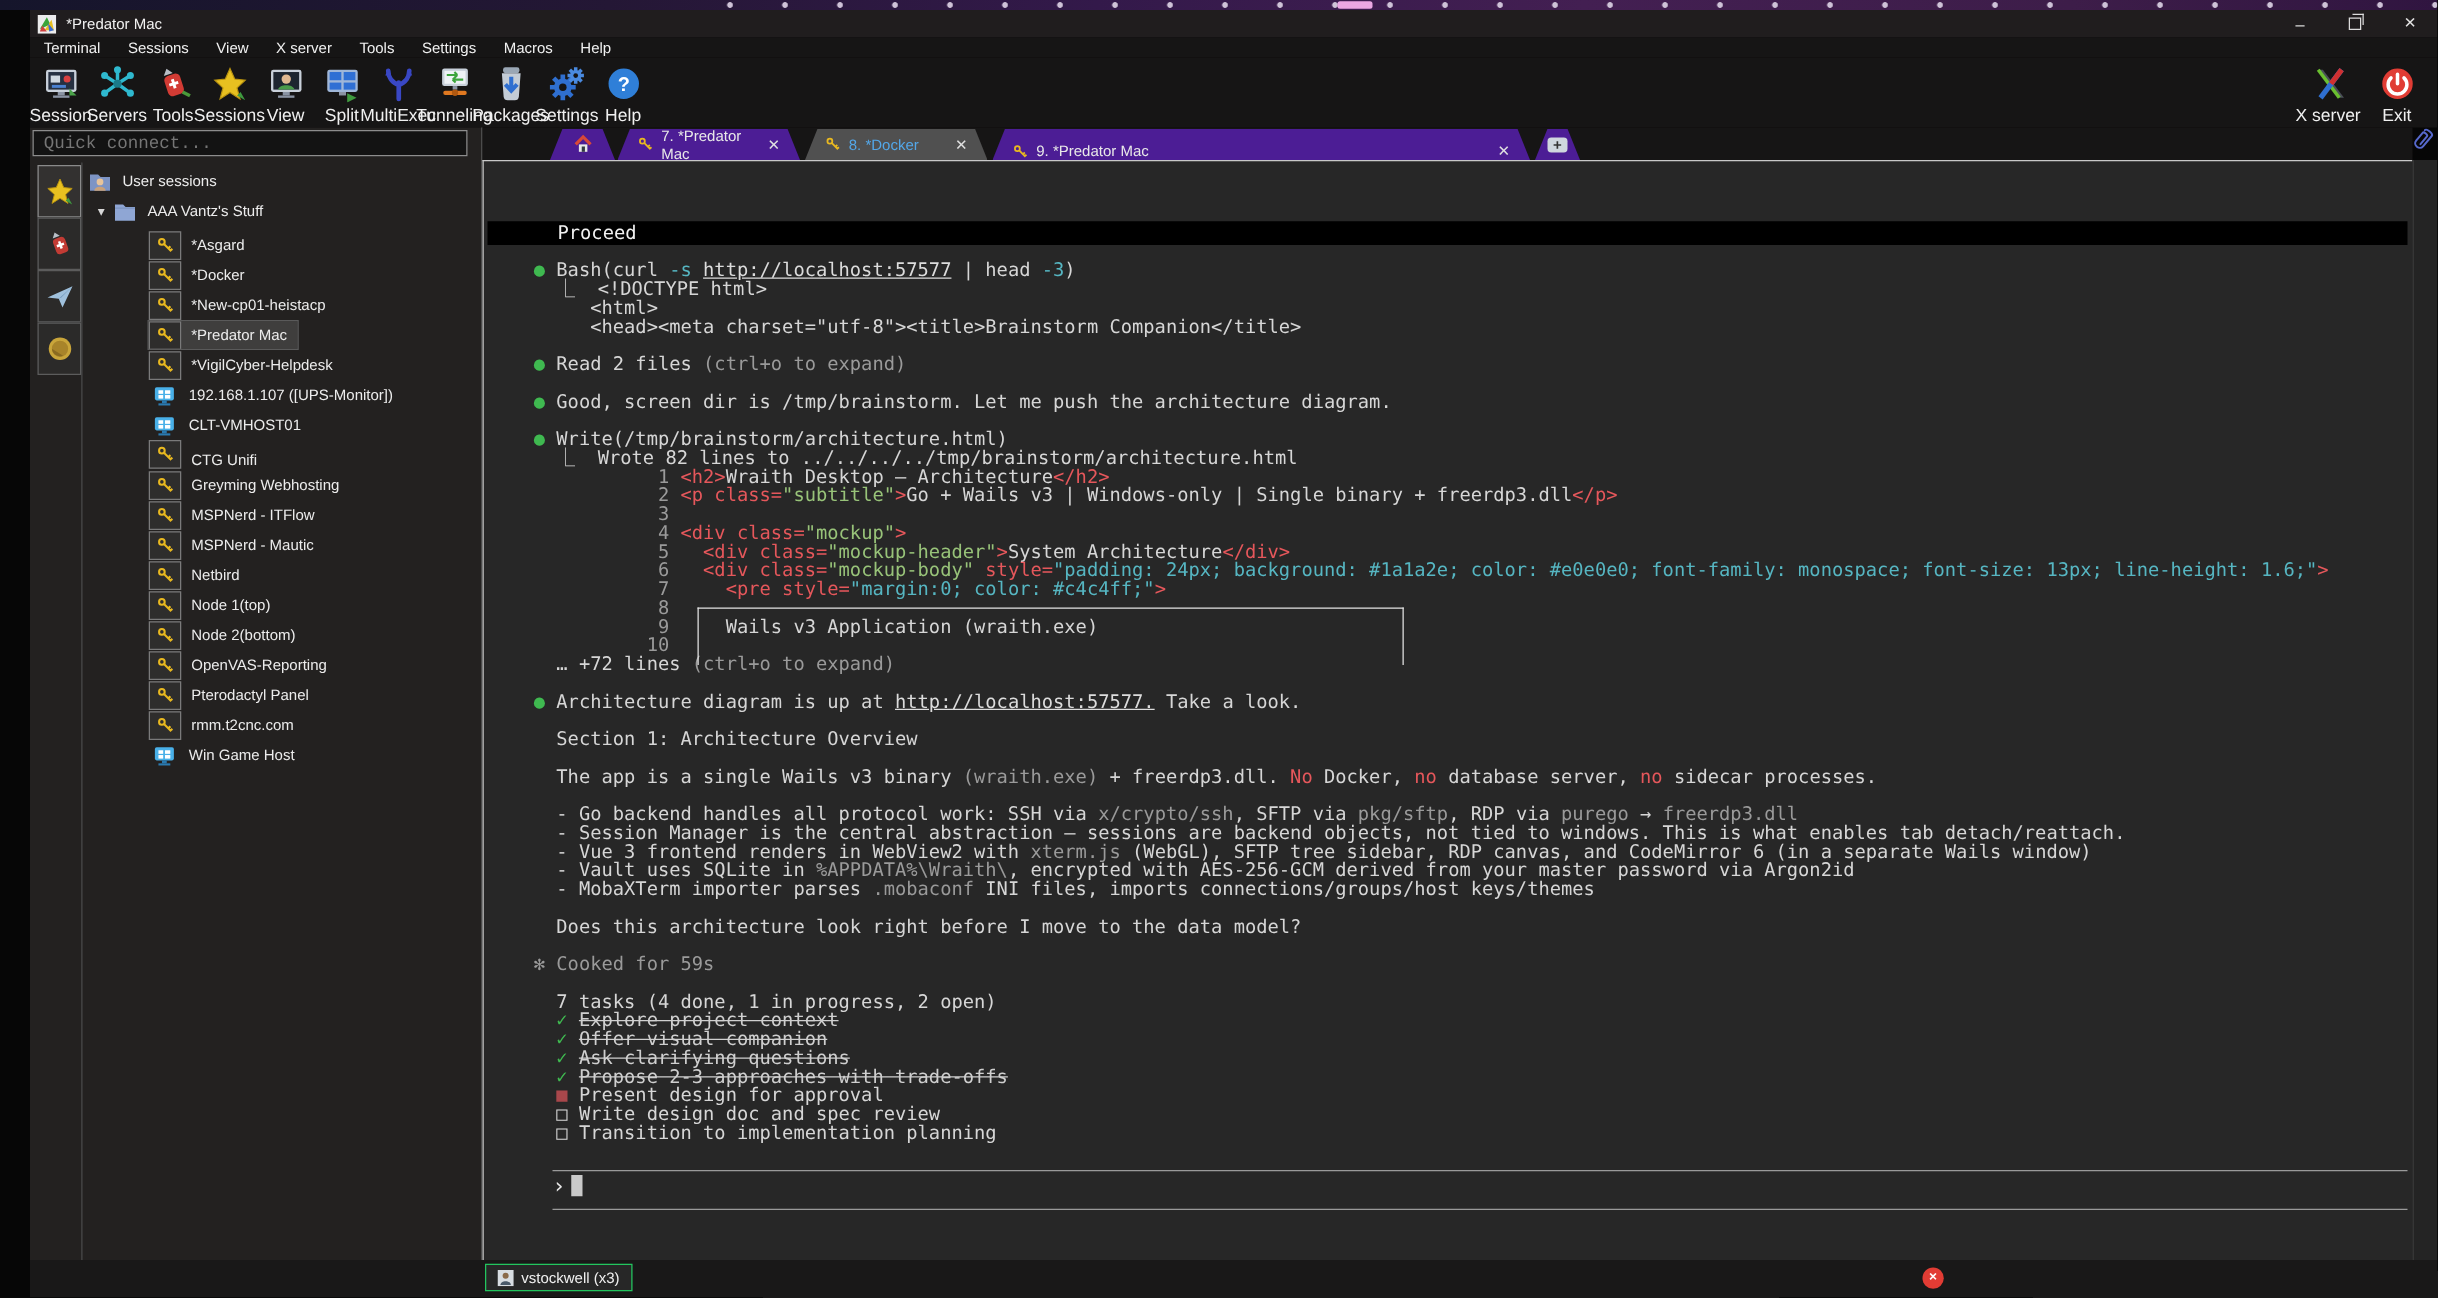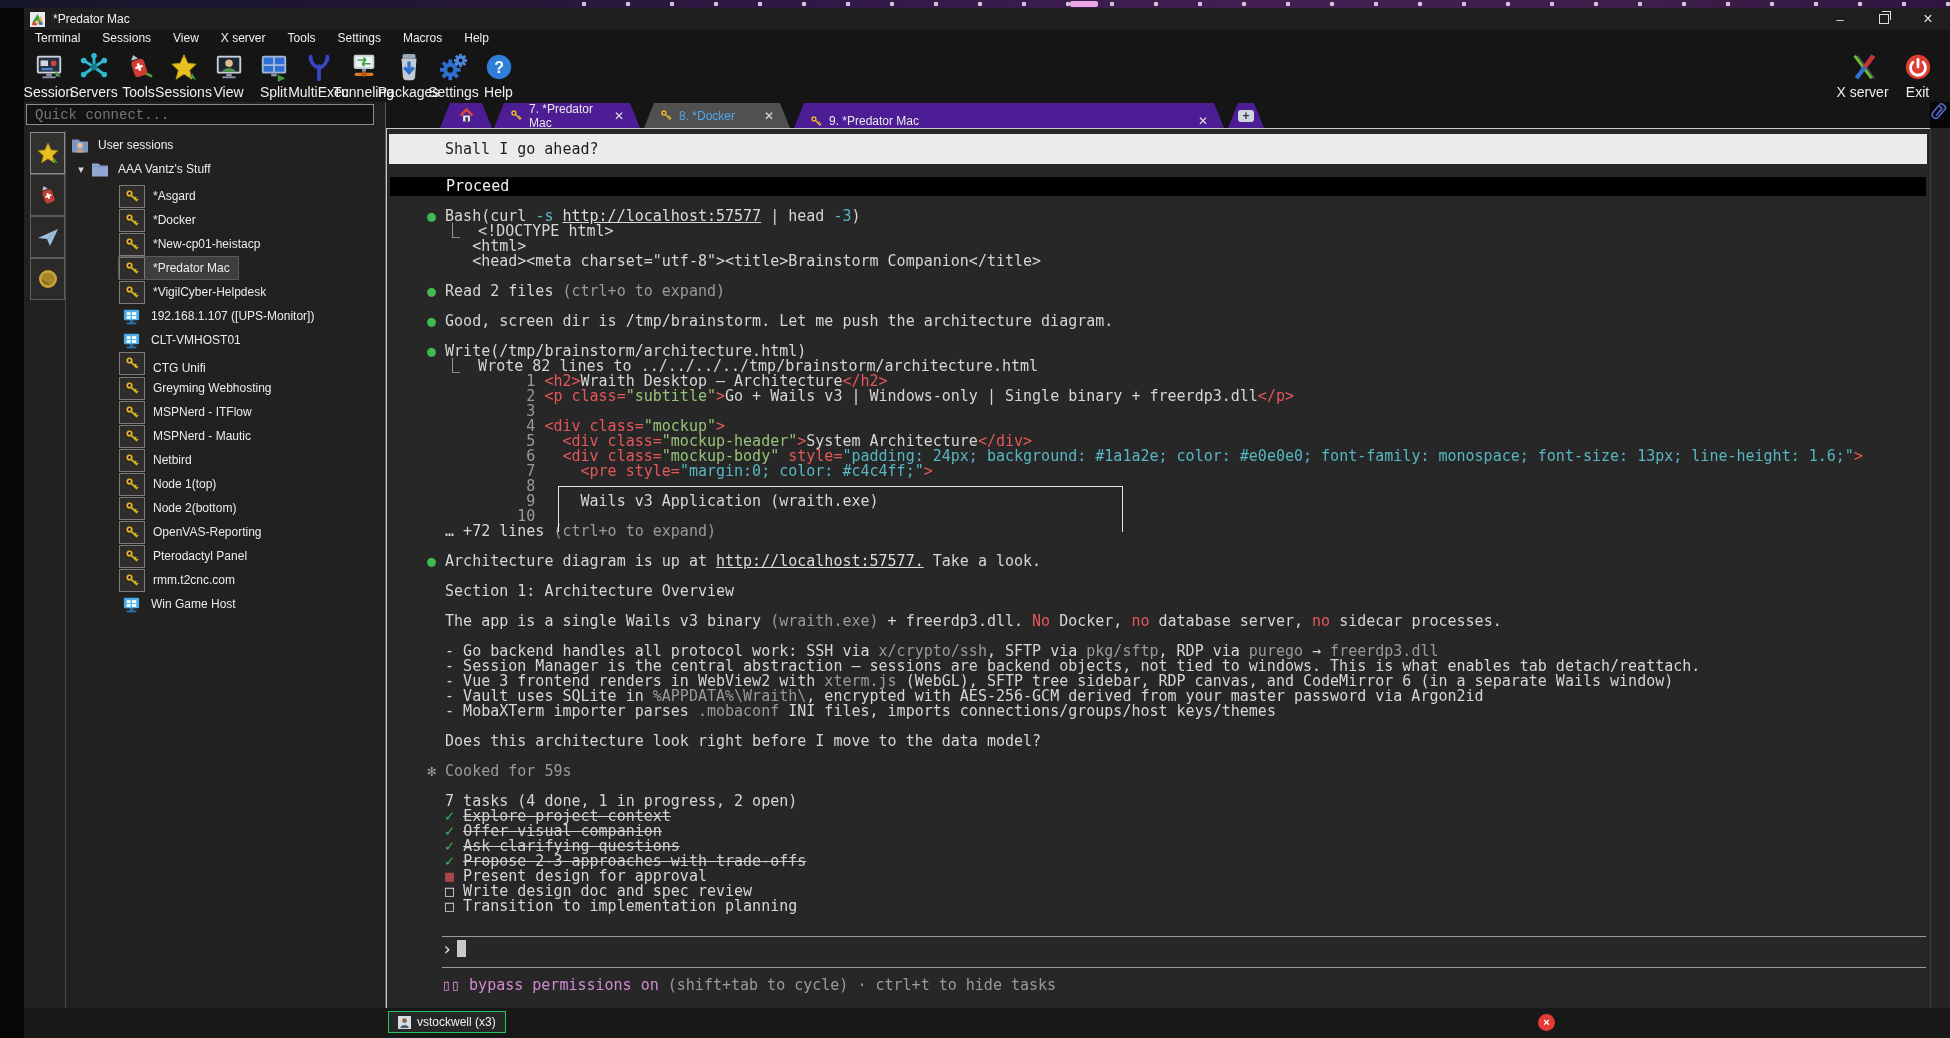--- a/index.html
+++ b/index.html
@@ -665,29 +665,27 @@
         <span class="plus-label">+</span>
       </div>
     </div>
   <span class="abs paperclip icon">
       <svg viewBox="0 0 20 24" width="18" height="24" style="transform:rotate(40deg);">
         <path d="M6 4 c0-2.6 8-2.6 8 0 v12 c0 5 -8 5 -8 0 V7 c0-1.7 5-1.7 5 0 v9" stroke="#5668cc" stroke-width="1.8" fill="none" stroke-linecap="round"></path>
       </svg>
     </span>
 
   <div class="abs terminal">
-    <div class="abs band-white"><span>Shall I go ahead?</span></div>
     <div class="abs band-black"><span>Proceed</span></div>
     <div class="abs term-pre" id="termlines"><div class="tl"><span class="c-green">●</span><span> Bash(curl </span><span class="c-teal">-s</span><span> </span><span class="c-url">http://localhost:57577</span><span> | head </span><span class="c-teal">-3</span><span>)</span></div><div class="tl"><span>  ⎿  &lt;!DOCTYPE html&gt;</span></div><div class="tl"><span>     &lt;html&gt;</span></div><div class="tl"><span>     &lt;head&gt;&lt;meta charset="utf-8"&gt;&lt;title&gt;Brainstorm Companion&lt;/title&gt;</span></div><div class="tl"></div><div class="tl"><span class="c-green">●</span><span> Read 2 files </span><span class="c-dim">(ctrl+o to expand)</span></div><div class="tl"></div><div class="tl"><span class="c-green">●</span><span> Good, screen dir is /tmp/brainstorm. Let me push the architecture diagram.</span></div><div class="tl"></div><div class="tl"><span class="c-green">●</span><span> Write(/tmp/brainstorm/architecture.html)</span></div><div class="tl"><span>  ⎿  Wrote 82 lines to ../../../../tmp/brainstorm/architecture.html</span></div><div class="tl"><span class="c-num">           1 </span><span class="c-tag">&lt;h2&gt;</span><span>Wraith Desktop — Architecture</span><span class="c-tag">&lt;/h2&gt;</span></div><div class="tl"><span class="c-num">           2 </span><span class="c-tag">&lt;p class=</span><span class="c-str">"subtitle"</span><span class="c-tag">&gt;</span><span>Go + Wails v3 | Windows-only | Single binary + freerdp3.dll</span><span class="c-tag">&lt;/p&gt;</span></div><div class="tl"><span class="c-num">           3</span></div><div class="tl"><span class="c-num">           4 </span><span class="c-tag">&lt;div class=</span><span class="c-str">"mockup"</span><span class="c-tag">&gt;</span></div><div class="tl"><span class="c-num">           5 </span><span>  </span><span class="c-tag">&lt;div class=</span><span class="c-str">"mockup-header"</span><span class="c-tag">&gt;</span><span>System Architecture</span><span class="c-tag">&lt;/div&gt;</span></div><div class="tl"><span class="c-num">           6 </span><span>  </span><span class="c-tag">&lt;div class=</span><span class="c-str">"mockup-body"</span><span class="c-tag"> style=</span><span class="c-cyan">"padding: 24px; background: #1a1a2e; color: #e0e0e0; font-family: monospace; font-size: 13px; line-height: 1.6;"</span><span class="c-tag">&gt;</span></div><div class="tl"><span class="c-num">           7 </span><span>    </span><span class="c-tag">&lt;pre style=</span><span class="c-cyan">"margin:0; color: #c4c4ff;"</span><span class="c-tag">&gt;</span></div><div class="tl"><span class="c-num">           8</span></div><div class="tl"><span class="c-num">           9</span><span>     Wails v3 Application (wraith.exe)</span></div><div class="tl"><span class="c-num">          10</span></div><div class="tl"><span>  … +72 lines </span><span class="c-dim">(ctrl+o to expand)</span></div><div class="tl"></div><div class="tl"><span class="c-green">●</span><span> Architecture diagram is up at </span><span class="c-url">http://localhost:57577.</span><span> Take a look.</span></div><div class="tl"></div><div class="tl"><span>  Section 1: Architecture Overview</span></div><div class="tl"></div><div class="tl"><span>  The app is a single Wails v3 binary </span><span class="c-dim">(wraith.exe)</span><span> + freerdp3.dll. </span><span class="c-red">No</span><span> Docker, </span><span class="c-red">no</span><span> database server, </span><span class="c-red">no</span><span> sidecar processes.</span></div><div class="tl"></div><div class="tl"><span>  - Go backend handles all protocol work: SSH via </span><span class="c-dim">x/crypto/ssh</span><span>, SFTP via </span><span class="c-dim">pkg/sftp</span><span>, RDP via </span><span class="c-dim">purego</span><span> → </span><span class="c-dim">freerdp3.dll</span></div><div class="tl"><span>  - Session Manager is the central abstraction — sessions are backend objects, not tied to windows. This is what enables tab detach/reattach.</span></div><div class="tl"><span>  - Vue 3 frontend renders in WebView2 with </span><span class="c-dim">xterm.js</span><span> (WebGL), SFTP tree sidebar, RDP canvas, and CodeMirror 6 (in a separate Wails window)</span></div><div class="tl"><span>  - Vault uses SQLite in </span><span class="c-dim">%APPDATA%\Wraith\</span><span>, encrypted with AES-256-GCM derived from your master password via Argon2id</span></div><div class="tl"><span>  - MobaXTerm importer parses </span><span class="c-dim">.mobaconf</span><span> INI files, imports connections/groups/host keys/themes</span></div><div class="tl"></div><div class="tl"><span>  Does this architecture look right before I move to the data model?</span></div><div class="tl"></div><div class="tl"><span class="c-dim">✻ Cooked for 59s</span></div><div class="tl"></div><div class="tl"><span>  7 tasks (4 done, 1 in progress, 2 open)</span></div><div class="tl"><span>  </span><span class="c-green">✓ </span><span class="c-strike">Explore project context</span></div><div class="tl"><span>  </span><span class="c-green">✓ </span><span class="c-strike">Offer visual companion</span></div><div class="tl"><span>  </span><span class="c-green">✓ </span><span class="c-strike">Ask clarifying questions</span></div><div class="tl"><span>  </span><span class="c-green">✓ </span><span class="c-strike">Propose 2-3 approaches with trade-offs</span></div><div class="tl"><span>  </span><span class="c-redsq">■</span><span> Present design for approval</span></div><div class="tl"><span>  □ Write design doc and spec review</span></div><div class="tl"><span>  □ Transition to implementation planning</span></div></div>
     <div class="abs mock-box"></div>
     <div class="abs hr" style="top:807px;"></div>
     <div class="abs prompt-sym">›</div>
     <div class="abs cursor"></div>
     <div class="abs hr" style="top:838px;"></div>
-    <div class="abs status-line" id="statusline"><span class="c-pink">▯▯ </span><span class="c-pink">bypass permissions on</span><span class="c-dim"> (shift+tab to cycle) · ctrl+t to hide tasks</span></div>
   </div>
 
   <div class="abs scrollstrip"></div>
 
   <div class="abs statusbar">
     <div class="user-btn">
       <span class="icon">
           <svg viewBox="0 0 14 14" width="13" height="13">
             <rect width="14" height="14" fill="#d8dde2"></rect>
             <circle cx="7" cy="5" r="2.6" fill="#8a6a4a"></circle>

